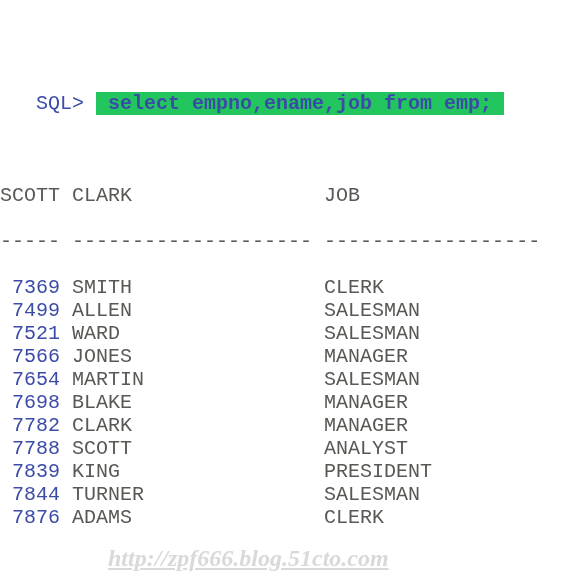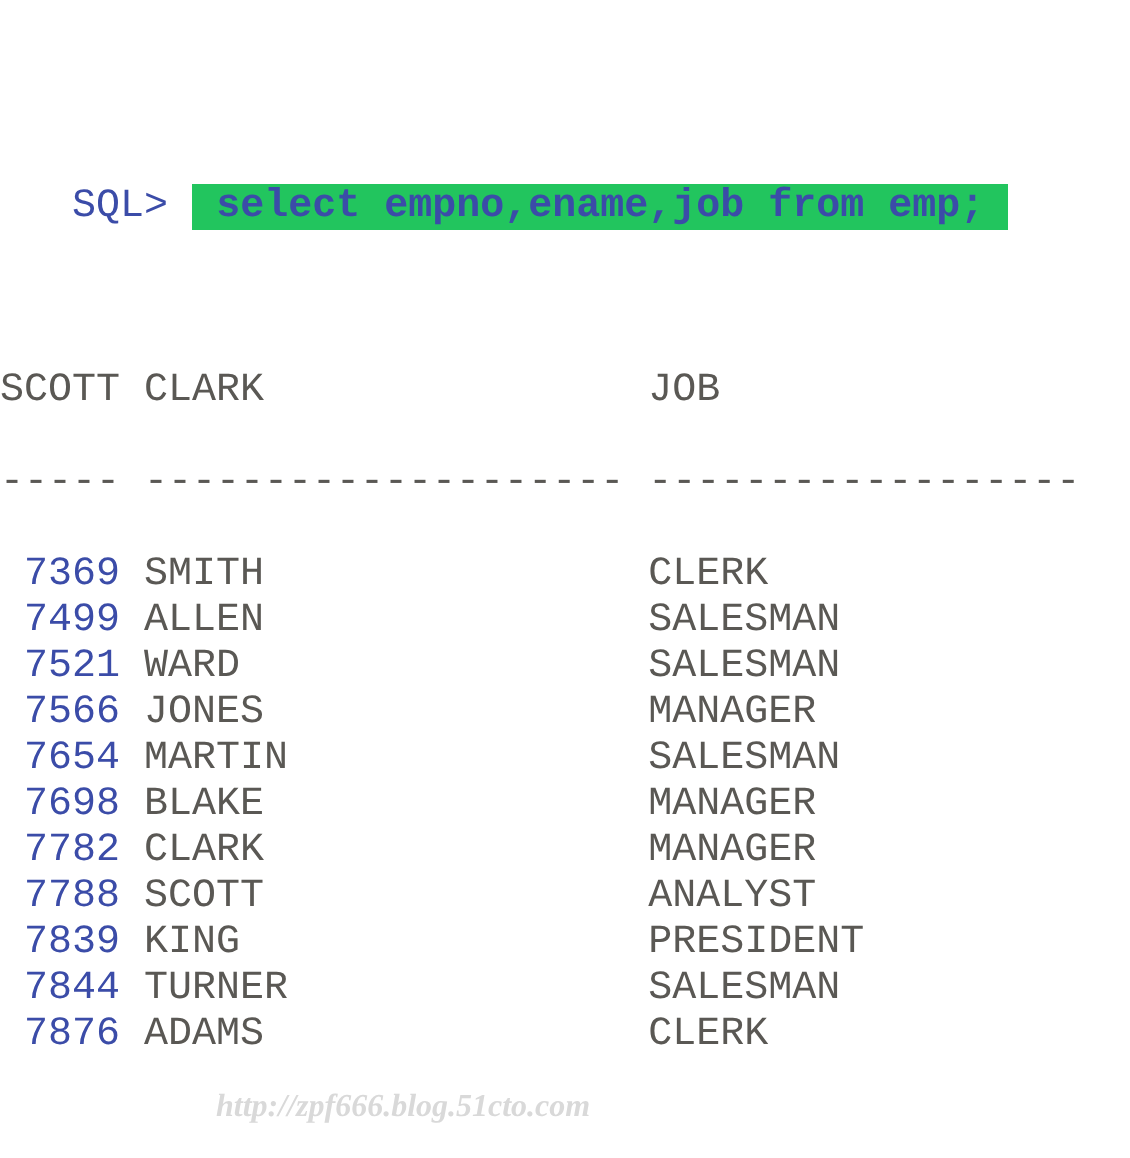--- a/index.html
+++ b/index.html
@@ -13,22 +13,23 @@
       position: relative;
     }
     .kw { color: #3b4ca8; font-weight: normal; padding-left: 36px; }
     .num { color: #3b4ca8; }
     .hl { background: #22c55e; color: #3b4ca8; font-weight: bold; }
     .wm {
       position: absolute;
       left: 108px; top: 545px;
       font-family: Georgia, 'Times New Roman', serif;
       font-style: italic; font-weight: bold;
-      font-size: 16px; color: #d9d9d9;
+      font-size: 24px; color: #d9d9d9;
       white-space: nowrap;
+      text-decoration: underline;
     }
   </style>
 </head>
 <body>
 
 
 
 <div><span class="kw">SQL</span><span class="num">&gt;</span> <span class="hl">&nbsp;<span>select empno,ename,job from emp;</span>&nbsp;</span></div>
 <div> </div>
 <div><span>SCOTT</span> <span>CLARK</span>                <span>JOB</span></div>

